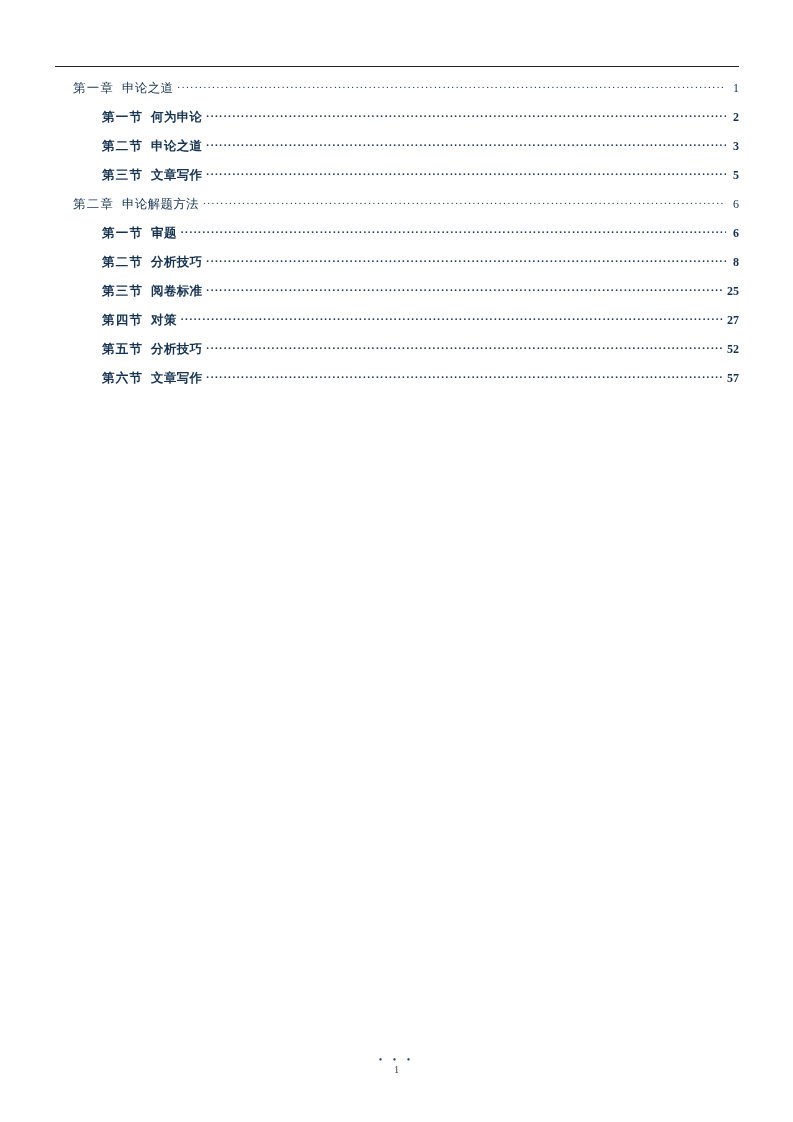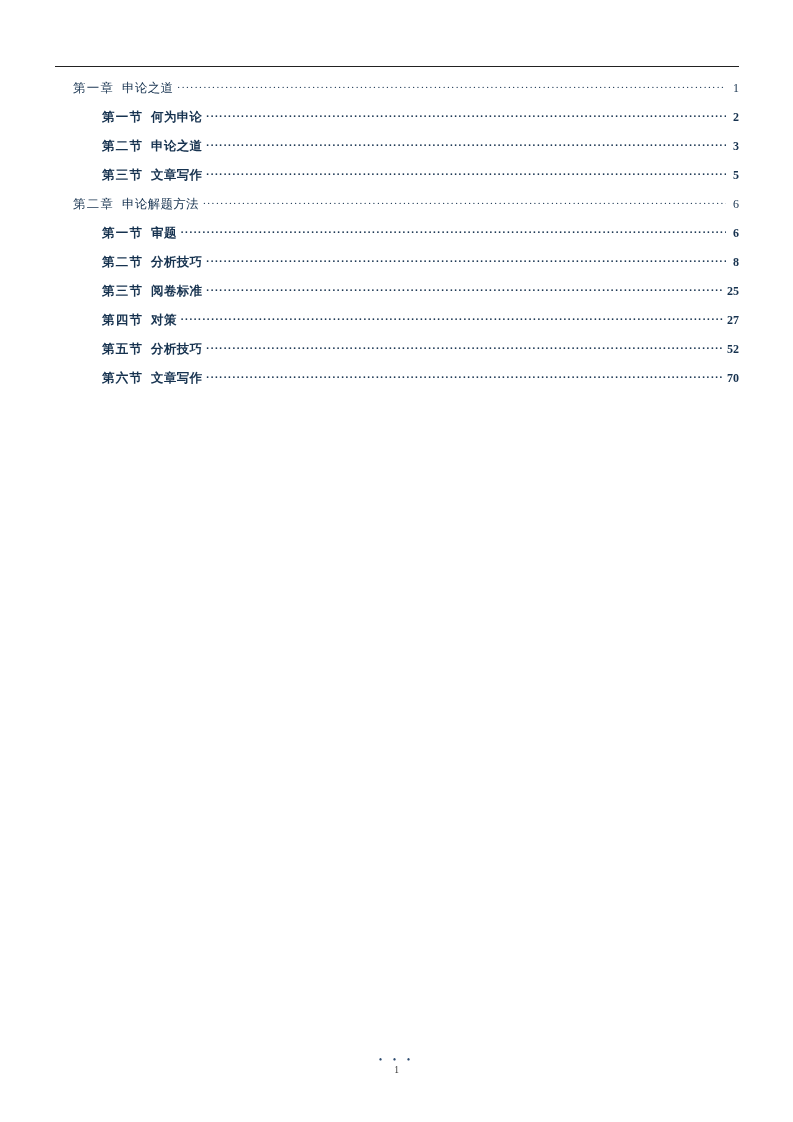--- a/index.html
+++ b/index.html
@@ -154,21 +154,21 @@
           <span class="page-num">27</span>
         </div>
         <div class="toc-entry level-2">
           <span class="toc-title"><span class="sec-num">第五节</span><span class="sec-gap"></span><span class="sec-label">分析技巧</span></span>
           <span class="dots">...............................................................................................................................................................</span>
           <span class="page-num">52</span>
         </div>
         <div class="toc-entry level-2">
           <span class="toc-title"><span class="sec-num">第六节</span><span class="sec-gap"></span><span class="sec-label">文章写作</span></span>
           <span class="dots">...............................................................................................................................................................</span>
-          <span class="page-num">70</span>
+          <span class="page-num">57</span>
         </div>
       </div>
   </div>
 
   <div class="footer">
     <div class="footer-dots">• • •</div>
     <div class="footer-pagenum">1</div>
   </div>
 
 </div>

